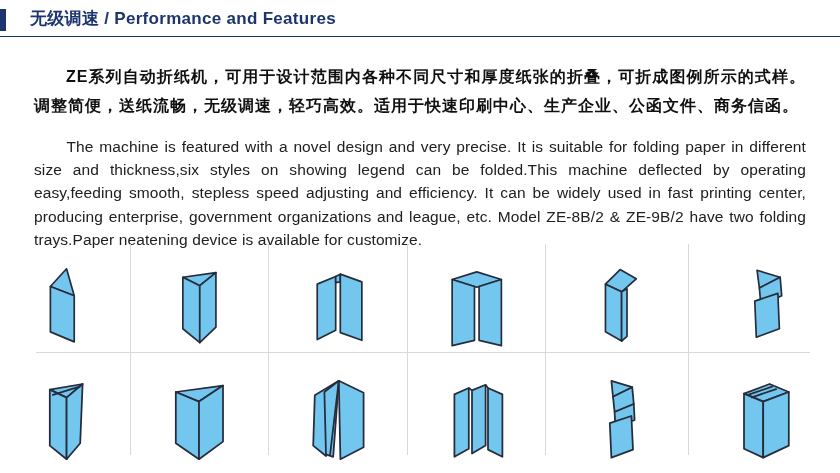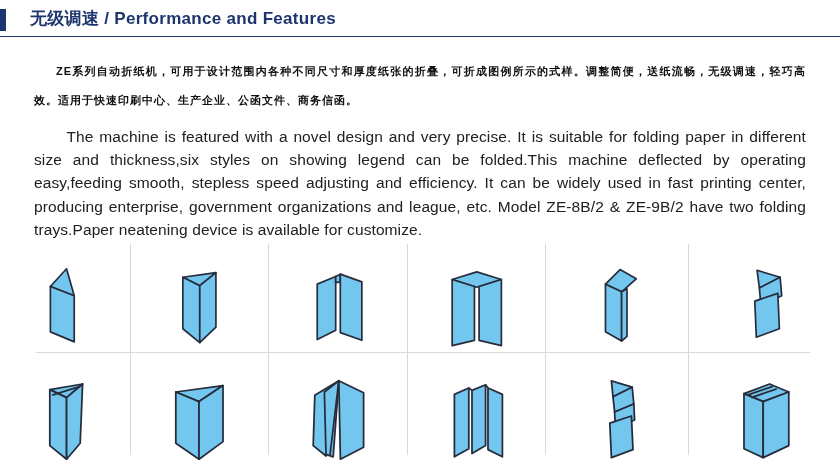--- a/index.html
+++ b/index.html
@@ -21,26 +21,26 @@
   .title-rule{
     position:absolute;left:0;top:36px;width:840px;height:1px;
     background:var(--navy,#1c356e);
   }
   .para{
     position:absolute;left:34px;width:772px;
     text-align:justify;text-justify:inter-word;
   }
   .para-zh{
     top:46px;
-    font-size:11px;font-weight:bold;color:#101010;
+    font-size:16px;font-weight:bold;color:#101010;
     line-height:29px;letter-spacing:1px;
     text-indent:2em;
   }
   .para-en{
-    top:109px;
+    top:119px;
     font-size:15.5px;color:#202020;
     line-height:23.4px;letter-spacing:.1px;
     text-indent:2.1em;
   }
   .fold-grid{position:absolute;left:0;top:244px;width:840px;height:229px;}
   .vdiv{
     position:absolute;top:0;width:1px;height:211px;
     background:var(--gridline,#d9d9d9);
   }
   .hdiv{

